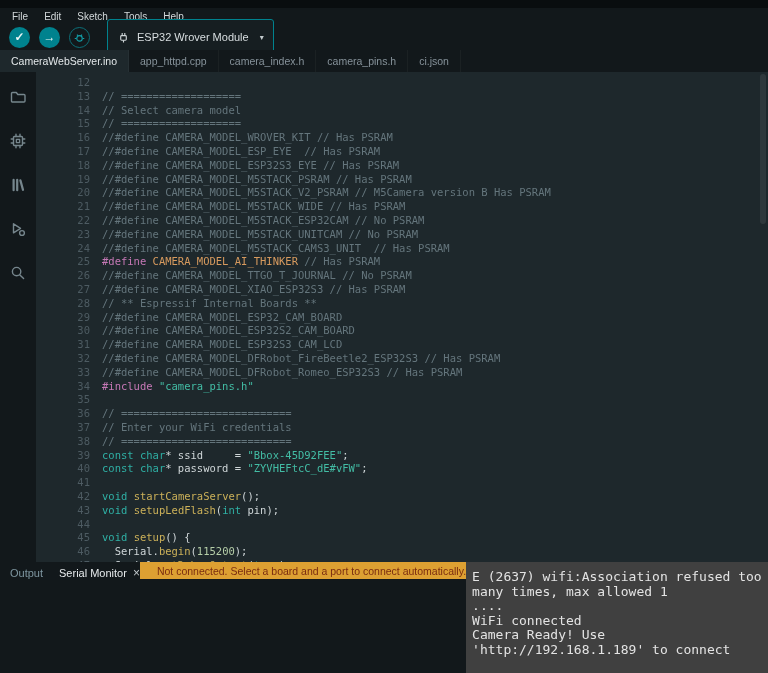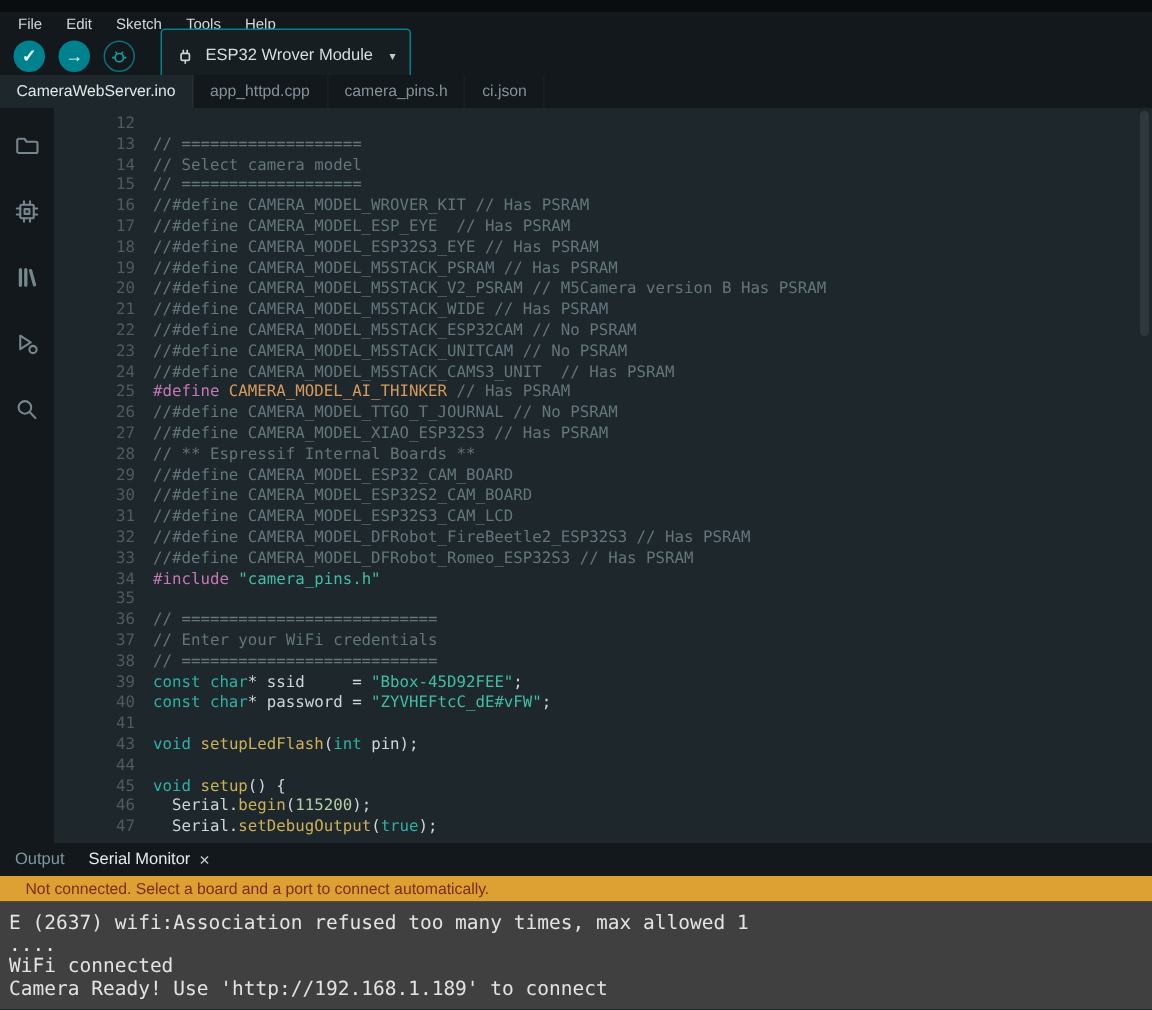--- a/index.html
+++ b/index.html
@@ -41,21 +41,21 @@
   .tk-pp { color:#c678b6; }
   .tk-mac { color:#d79a5e;text-align:right; }
   .tk-str { color:#43bda5; }
   .tk-kw { color:#2fb0a5; }
   .tk-fn { color:#ccb159; }
   .tk-num { color:#b5cea8; }
   .tk-pl { color:#cfd6d8; }
   .scrollbar { position:absolute; top:0; right:0; width:10px; height:100%; }
   .scroll-thumb { position:absolute; top:2px; right:2px; width:6px; height:150px; background:rgba(255,255,255,0.08); border-radius:3px; }
 
-  .bottom { height:111px; flex:none; display:flex; flex-direction:column; background:#12181b; }
+  .bottom { height:111px; flex:none; display:flex; flex-direction:row; background:#12181b; }
   .bottom-tabs { height:22px; flex:none; display:flex; align-items:center; padding-left:10px; gap:16px; }
   .bt-tab { font-size:11px; color:#7e96a0; display:flex; align-items:center; gap:6px; }
   .bt-tab.active { color:#e6eaec; }
   .bt-close { font-size:12px; color:#c2c8cb; }
   .banner { height:17px; flex:none; background:#dda032; color:#7a2c10; font-size:10.5px;
             display:flex; align-items:center; padding-left:17px; }
   .serial { flex:1; background:#404040; color:#e3e3e3; font-family:"DejaVu Sans Mono", monospace;
             font-size:13px; line-height:14.5px; padding:8px 0 0 6px; overflow:hidden; }
 </style>
 </head>
@@ -95,20 +95,23 @@
       <span class="caret">▾</span>
     </div>
   </div>
 
   <div class="tabbar">
     <div class="tab active">
         <span>CameraWebServer.ino</span>
       </div>
     <div class="tab">
         <span>app_httpd.cpp</span>
+      </div>
+    <div class="tab">
+        <span>camera_index.h</span>
       </div>
     <div class="tab">
         <span>camera_pins.h</span>
       </div>
     <div class="tab">
         <span>ci.json</span>
       </div>
   </div>
 
   <div class="main">
@@ -170,20 +173,21 @@
           <div class="code-line"><span class="gutter">32</span><span class="code-text"><span class="tk-cm">//#define CAMERA_MODEL_DFRobot_FireBeetle2_ESP32S3 // Has PSRAM</span></span></div>
           <div class="code-line"><span class="gutter">33</span><span class="code-text"><span class="tk-cm">//#define CAMERA_MODEL_DFRobot_Romeo_ESP32S3 // Has PSRAM</span></span></div>
           <div class="code-line"><span class="gutter">34</span><span class="code-text"><span class="tk-pp">#include </span><span class="tk-str">"camera_pins.h"</span></span></div>
           <div class="code-line"><span class="gutter">35</span><span class="code-text">&nbsp;</span></div>
           <div class="code-line"><span class="gutter">36</span><span class="code-text"><span class="tk-cm">// ===========================</span></span></div>
           <div class="code-line"><span class="gutter">37</span><span class="code-text"><span class="tk-cm">// Enter your WiFi credentials</span></span></div>
           <div class="code-line"><span class="gutter">38</span><span class="code-text"><span class="tk-cm">// ===========================</span></span></div>
           <div class="code-line"><span class="gutter">39</span><span class="code-text"><span class="tk-kw">const char</span><span class="tk-pl">* ssid     = </span><span class="tk-str">"Bbox-45D92FEE"</span><span class="tk-pl">;</span></span></div>
           <div class="code-line"><span class="gutter">40</span><span class="code-text"><span class="tk-kw">const char</span><span class="tk-pl">* password = </span><span class="tk-str">"ZYVHEFtcC_dE#vFW"</span><span class="tk-pl">;</span></span></div>
           <div class="code-line"><span class="gutter">41</span><span class="code-text">&nbsp;</span></div>
+          <div class="code-line"><span class="gutter">42</span><span class="code-text"><span class="tk-kw">void</span><span class="tk-pl"> </span><span class="tk-fn">startCameraServer</span><span class="tk-pl">();</span></span></div>
           <div class="code-line"><span class="gutter">43</span><span class="code-text"><span class="tk-kw">void</span><span class="tk-pl"> </span><span class="tk-fn">setupLedFlash</span><span class="tk-pl">(</span><span class="tk-kw">int</span><span class="tk-pl"> pin);</span></span></div>
           <div class="code-line"><span class="gutter">44</span><span class="code-text">&nbsp;</span></div>
           <div class="code-line"><span class="gutter">45</span><span class="code-text"><span class="tk-kw">void</span><span class="tk-pl"> </span><span class="tk-fn">setup</span><span class="tk-pl">() {</span></span></div>
           <div class="code-line"><span class="gutter">46</span><span class="code-text"><span class="tk-pl">  Serial.</span><span class="tk-fn">begin</span><span class="tk-pl">(</span><span class="tk-num">115200</span><span class="tk-pl">);</span></span></div>
           <div class="code-line"><span class="gutter">47</span><span class="code-text"><span class="tk-pl">  Serial.</span><span class="tk-fn">setDebugOutput</span><span class="tk-pl">(</span><span class="tk-kw">true</span><span class="tk-pl">);</span></span></div>
         </div>
       <div class="scrollbar">
         <div class="scroll-thumb"></div>
       </div>
     </div>

